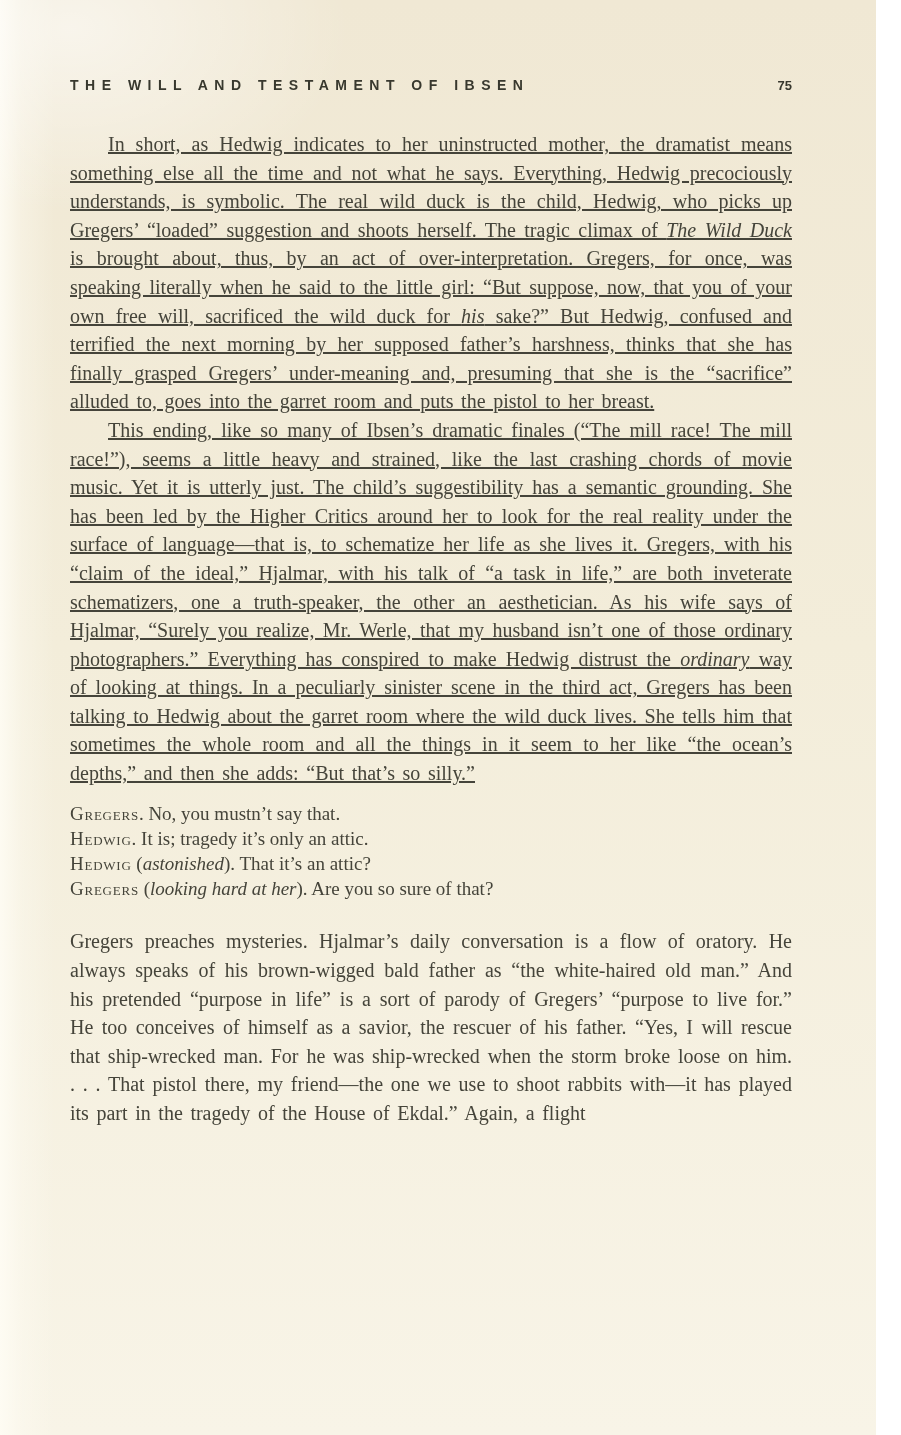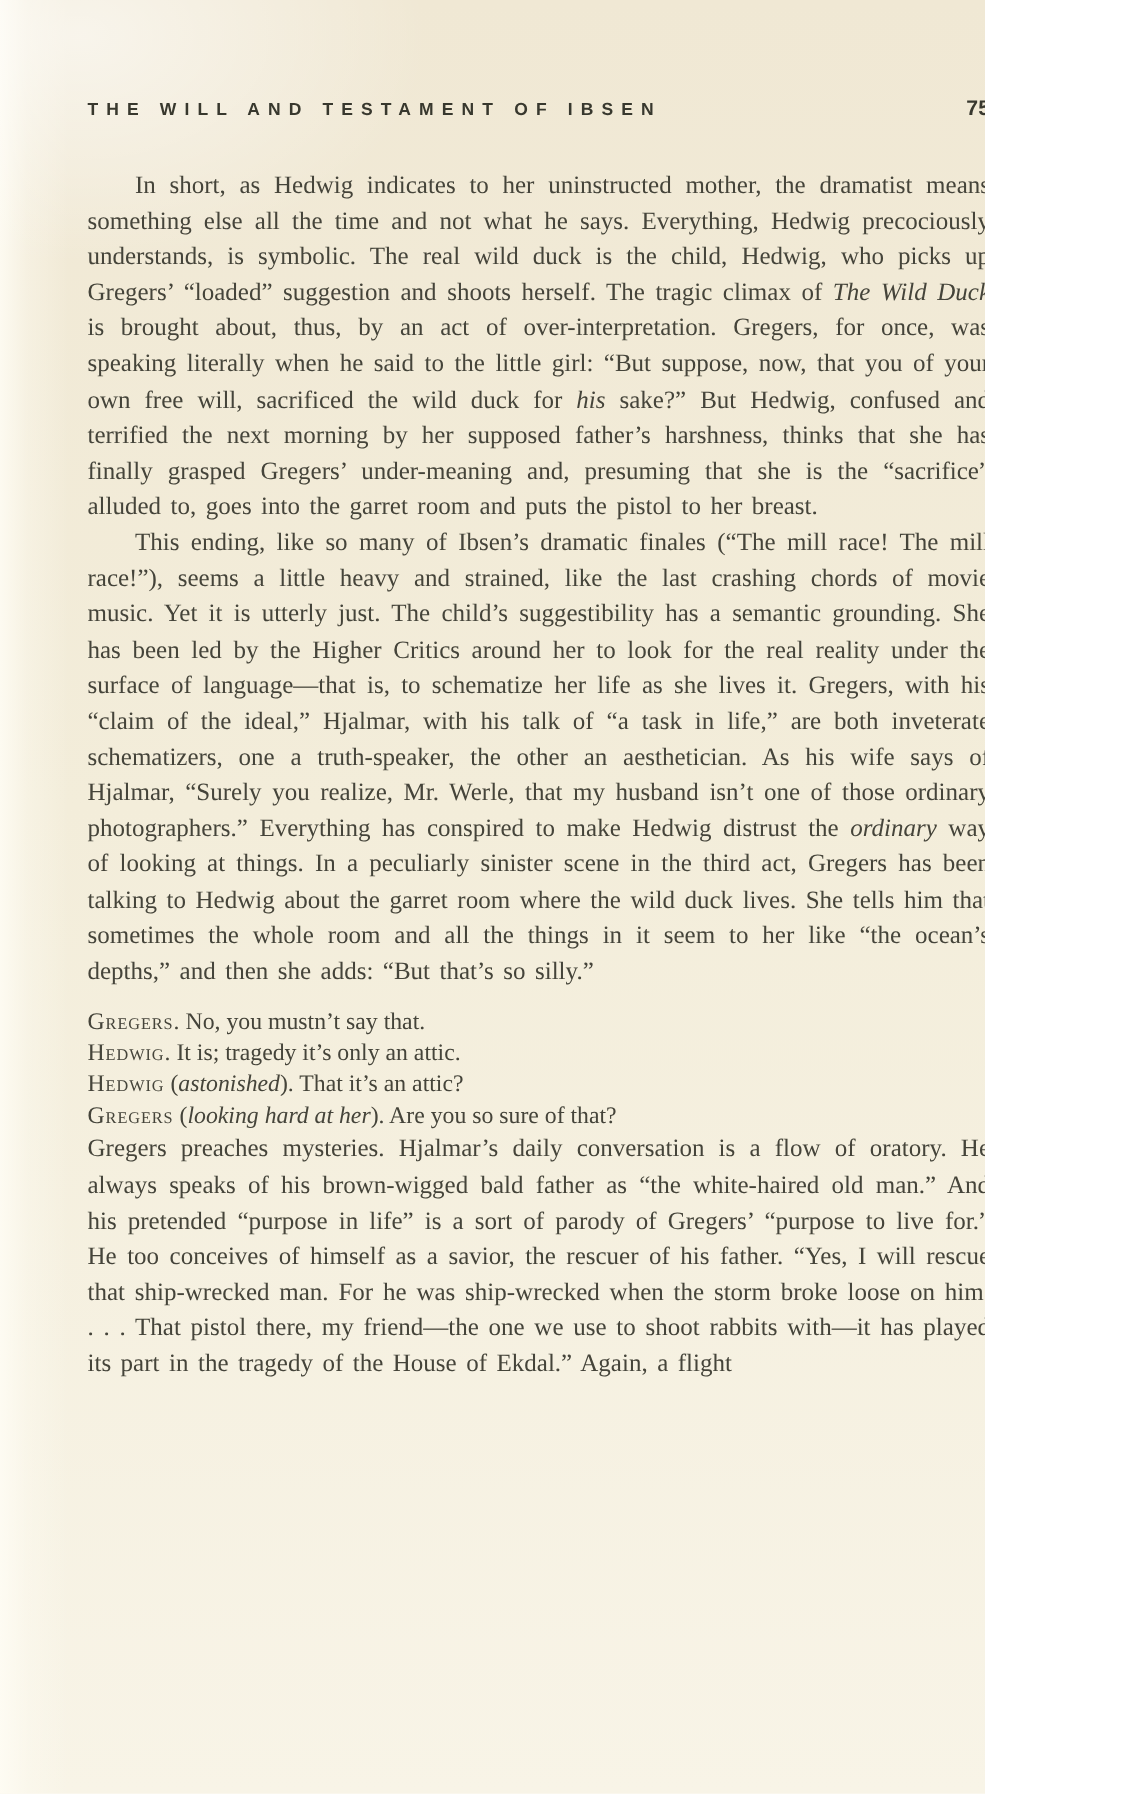--- a/index.html
+++ b/index.html
@@ -3,21 +3,21 @@
 <meta charset="utf-8">
 <style>
   html, body { margin: 0; padding: 0; }
   body {
     width: 901px; height: 1435px;
     font-family: "Liberation Serif", serif;
     overflow: hidden;
   }
   .page {
     position: relative;
-    width: 788px; height: 1435px;
+    width: 876px; height: 1435px;
     background: linear-gradient(180deg, #f0e8d4 0%, #f3edda 45%, #f8f4e7 100%);
     overflow: hidden;
   }
   
   .page::before {
     content: "";
     position: absolute; inset: 0;
     background:
       radial-gradient(ellipse 400px 260px at 8% 2%, rgba(255,255,255,0.55), rgba(255,255,255,0) 70%),
       linear-gradient(90deg, rgba(255,253,245,0.85) 0px, rgba(255,253,245,0.35) 22px, rgba(255,253,245,0) 55px);
@@ -36,34 +36,34 @@
     margin-top: 77px;
     font-family: "Liberation Sans", sans-serif;
     font-weight: bold;
     color: #38382e;
   }
   .running-title {
     font-size: 14px;
     letter-spacing: 6.5px;
   }
   .folio {
-    font-size: 17px;
+    font-size: 13px;
     letter-spacing: 0;
   }
   .page-body { margin-top: 37px; }
   .para {
     margin: 0;
     font-size: 20px;
     line-height: 28.6px;
     text-align: justify;
     word-spacing: 0.13em;
   }
-  .para.indent { text-indent: 38px; }
+  .para.indent { text-indent: 38px; text-decoration: underline; }
   .dialogue {
-    margin: 13px 0 0 0;
+    margin: 13px 0 26px 0;
     font-size: 19px;
     line-height: 25.2px;
   }
   .dialogue-line { text-align: left; }
   .seg-italic { font-style: italic; }
   .seg-smallcaps { font-variant: small-caps; letter-spacing: 0.04em; }
 </style>
 </head>
 <body>
 

